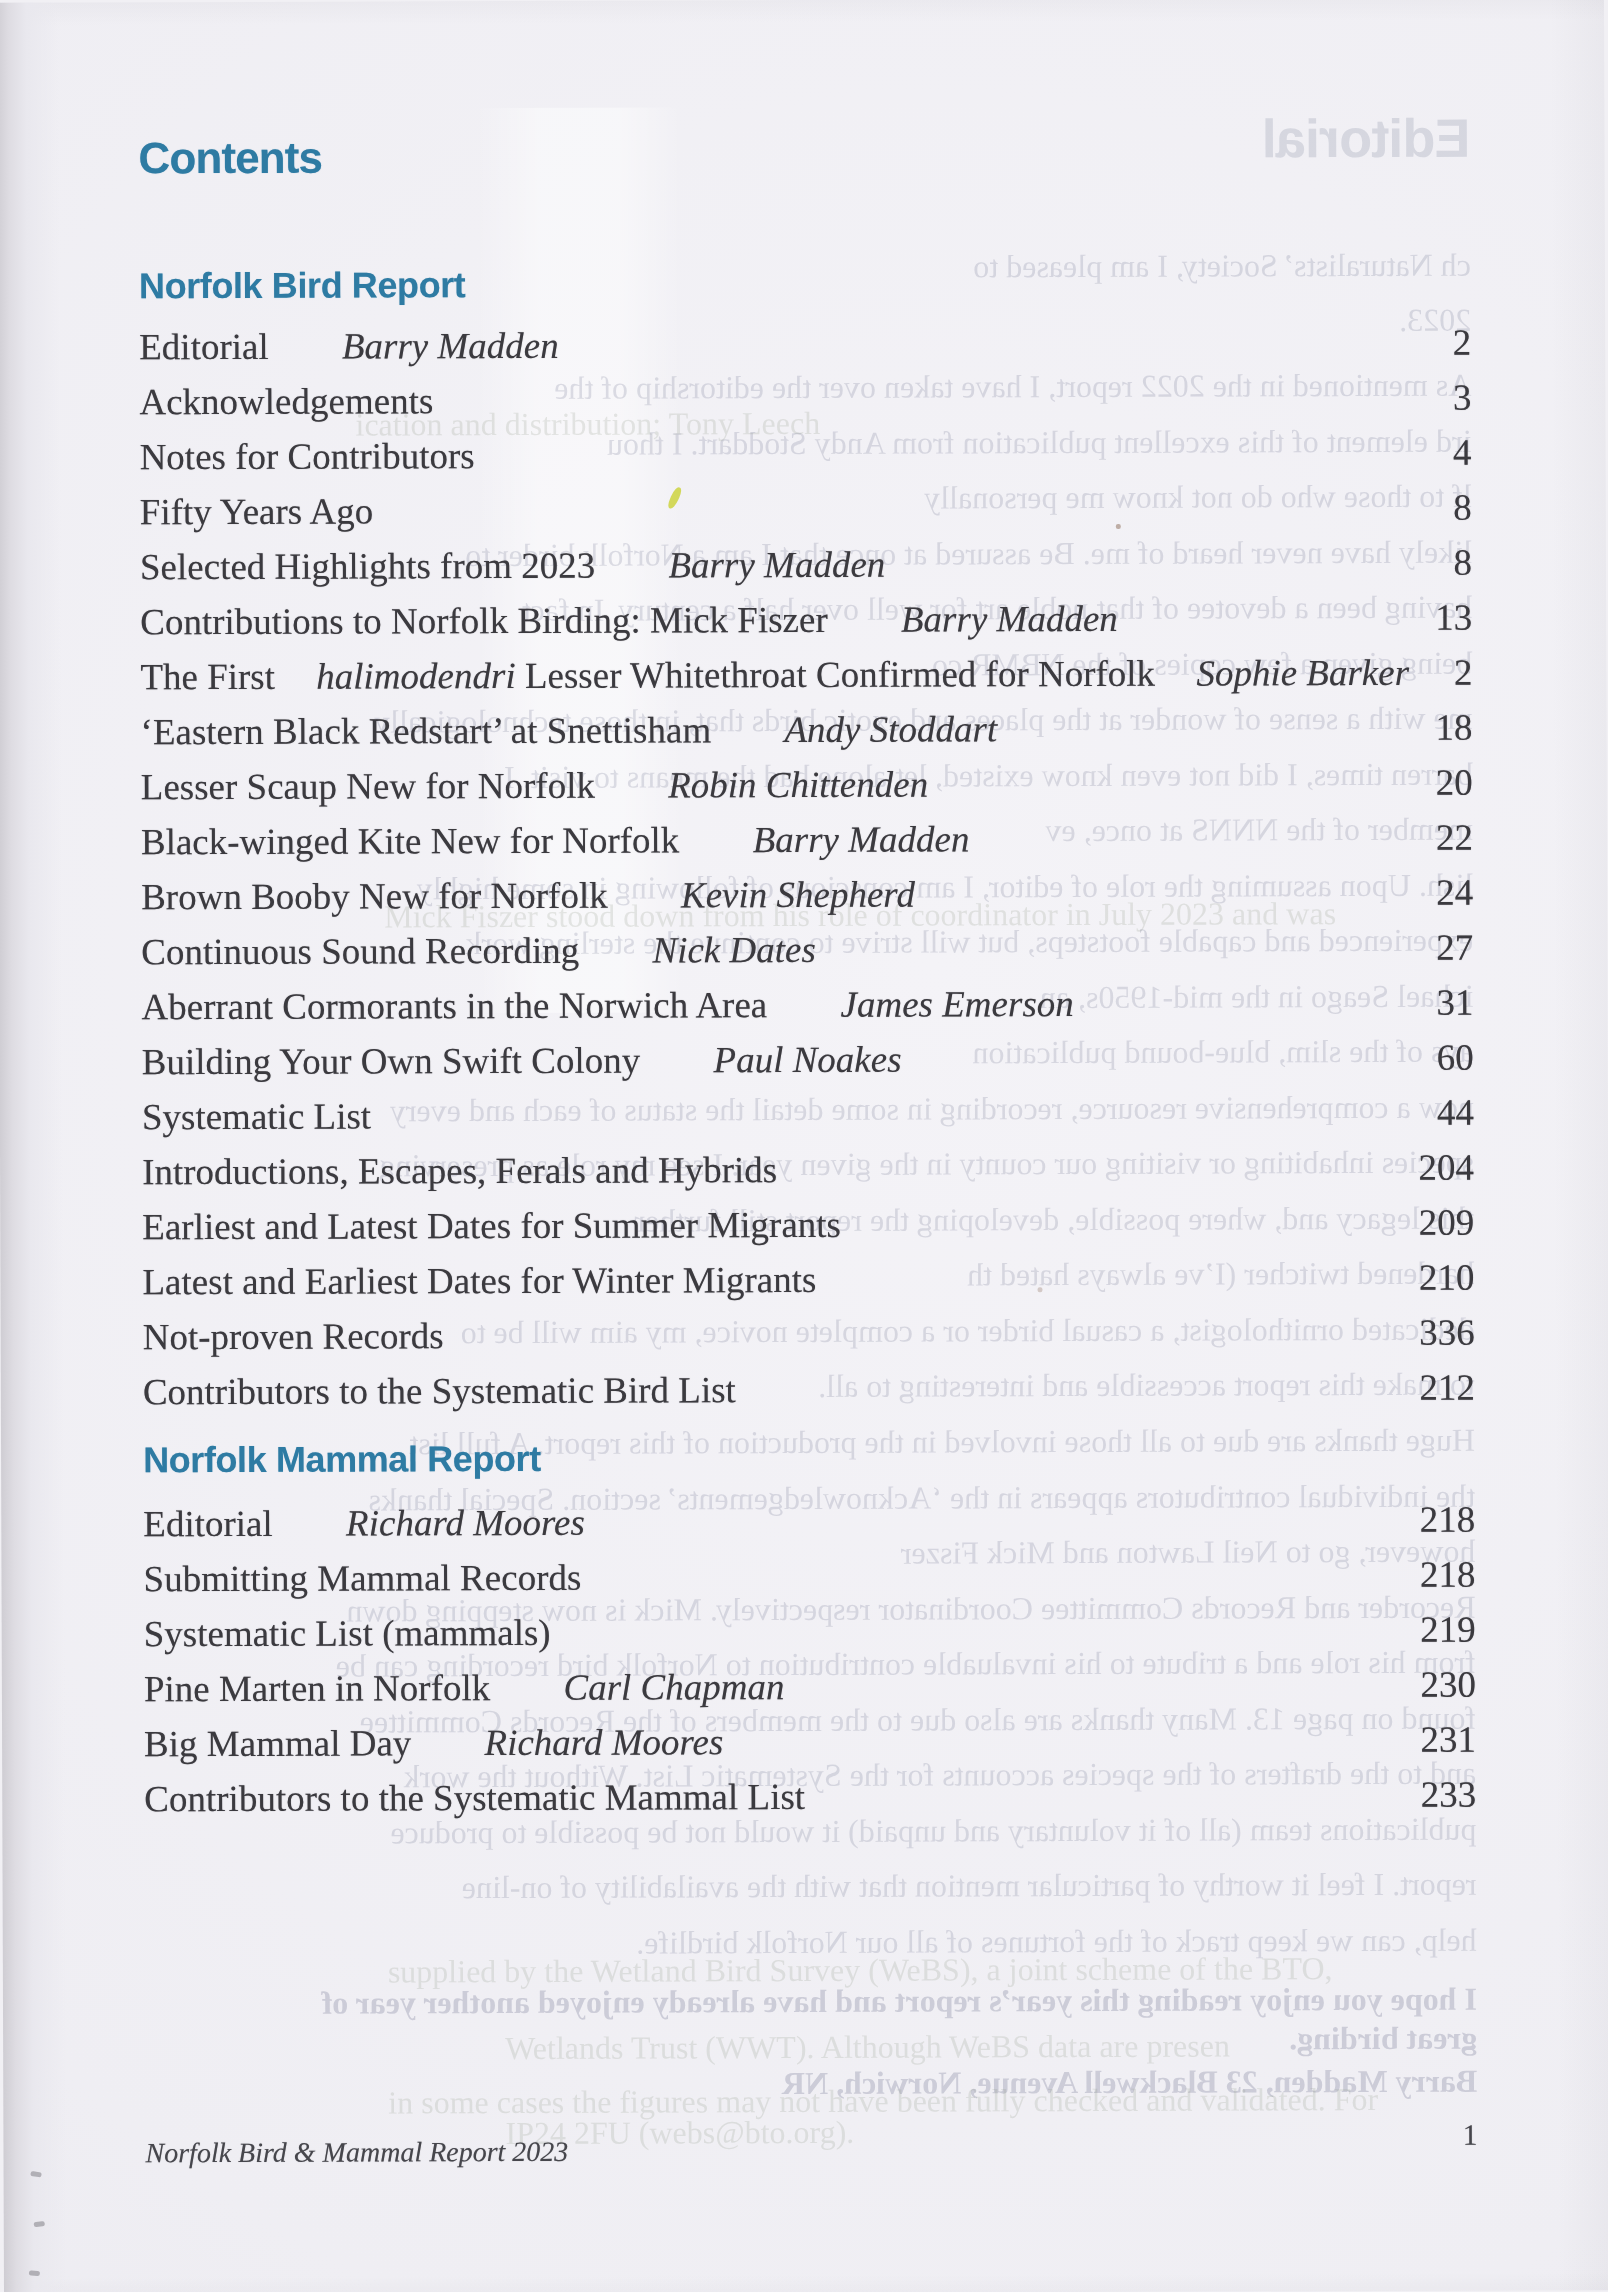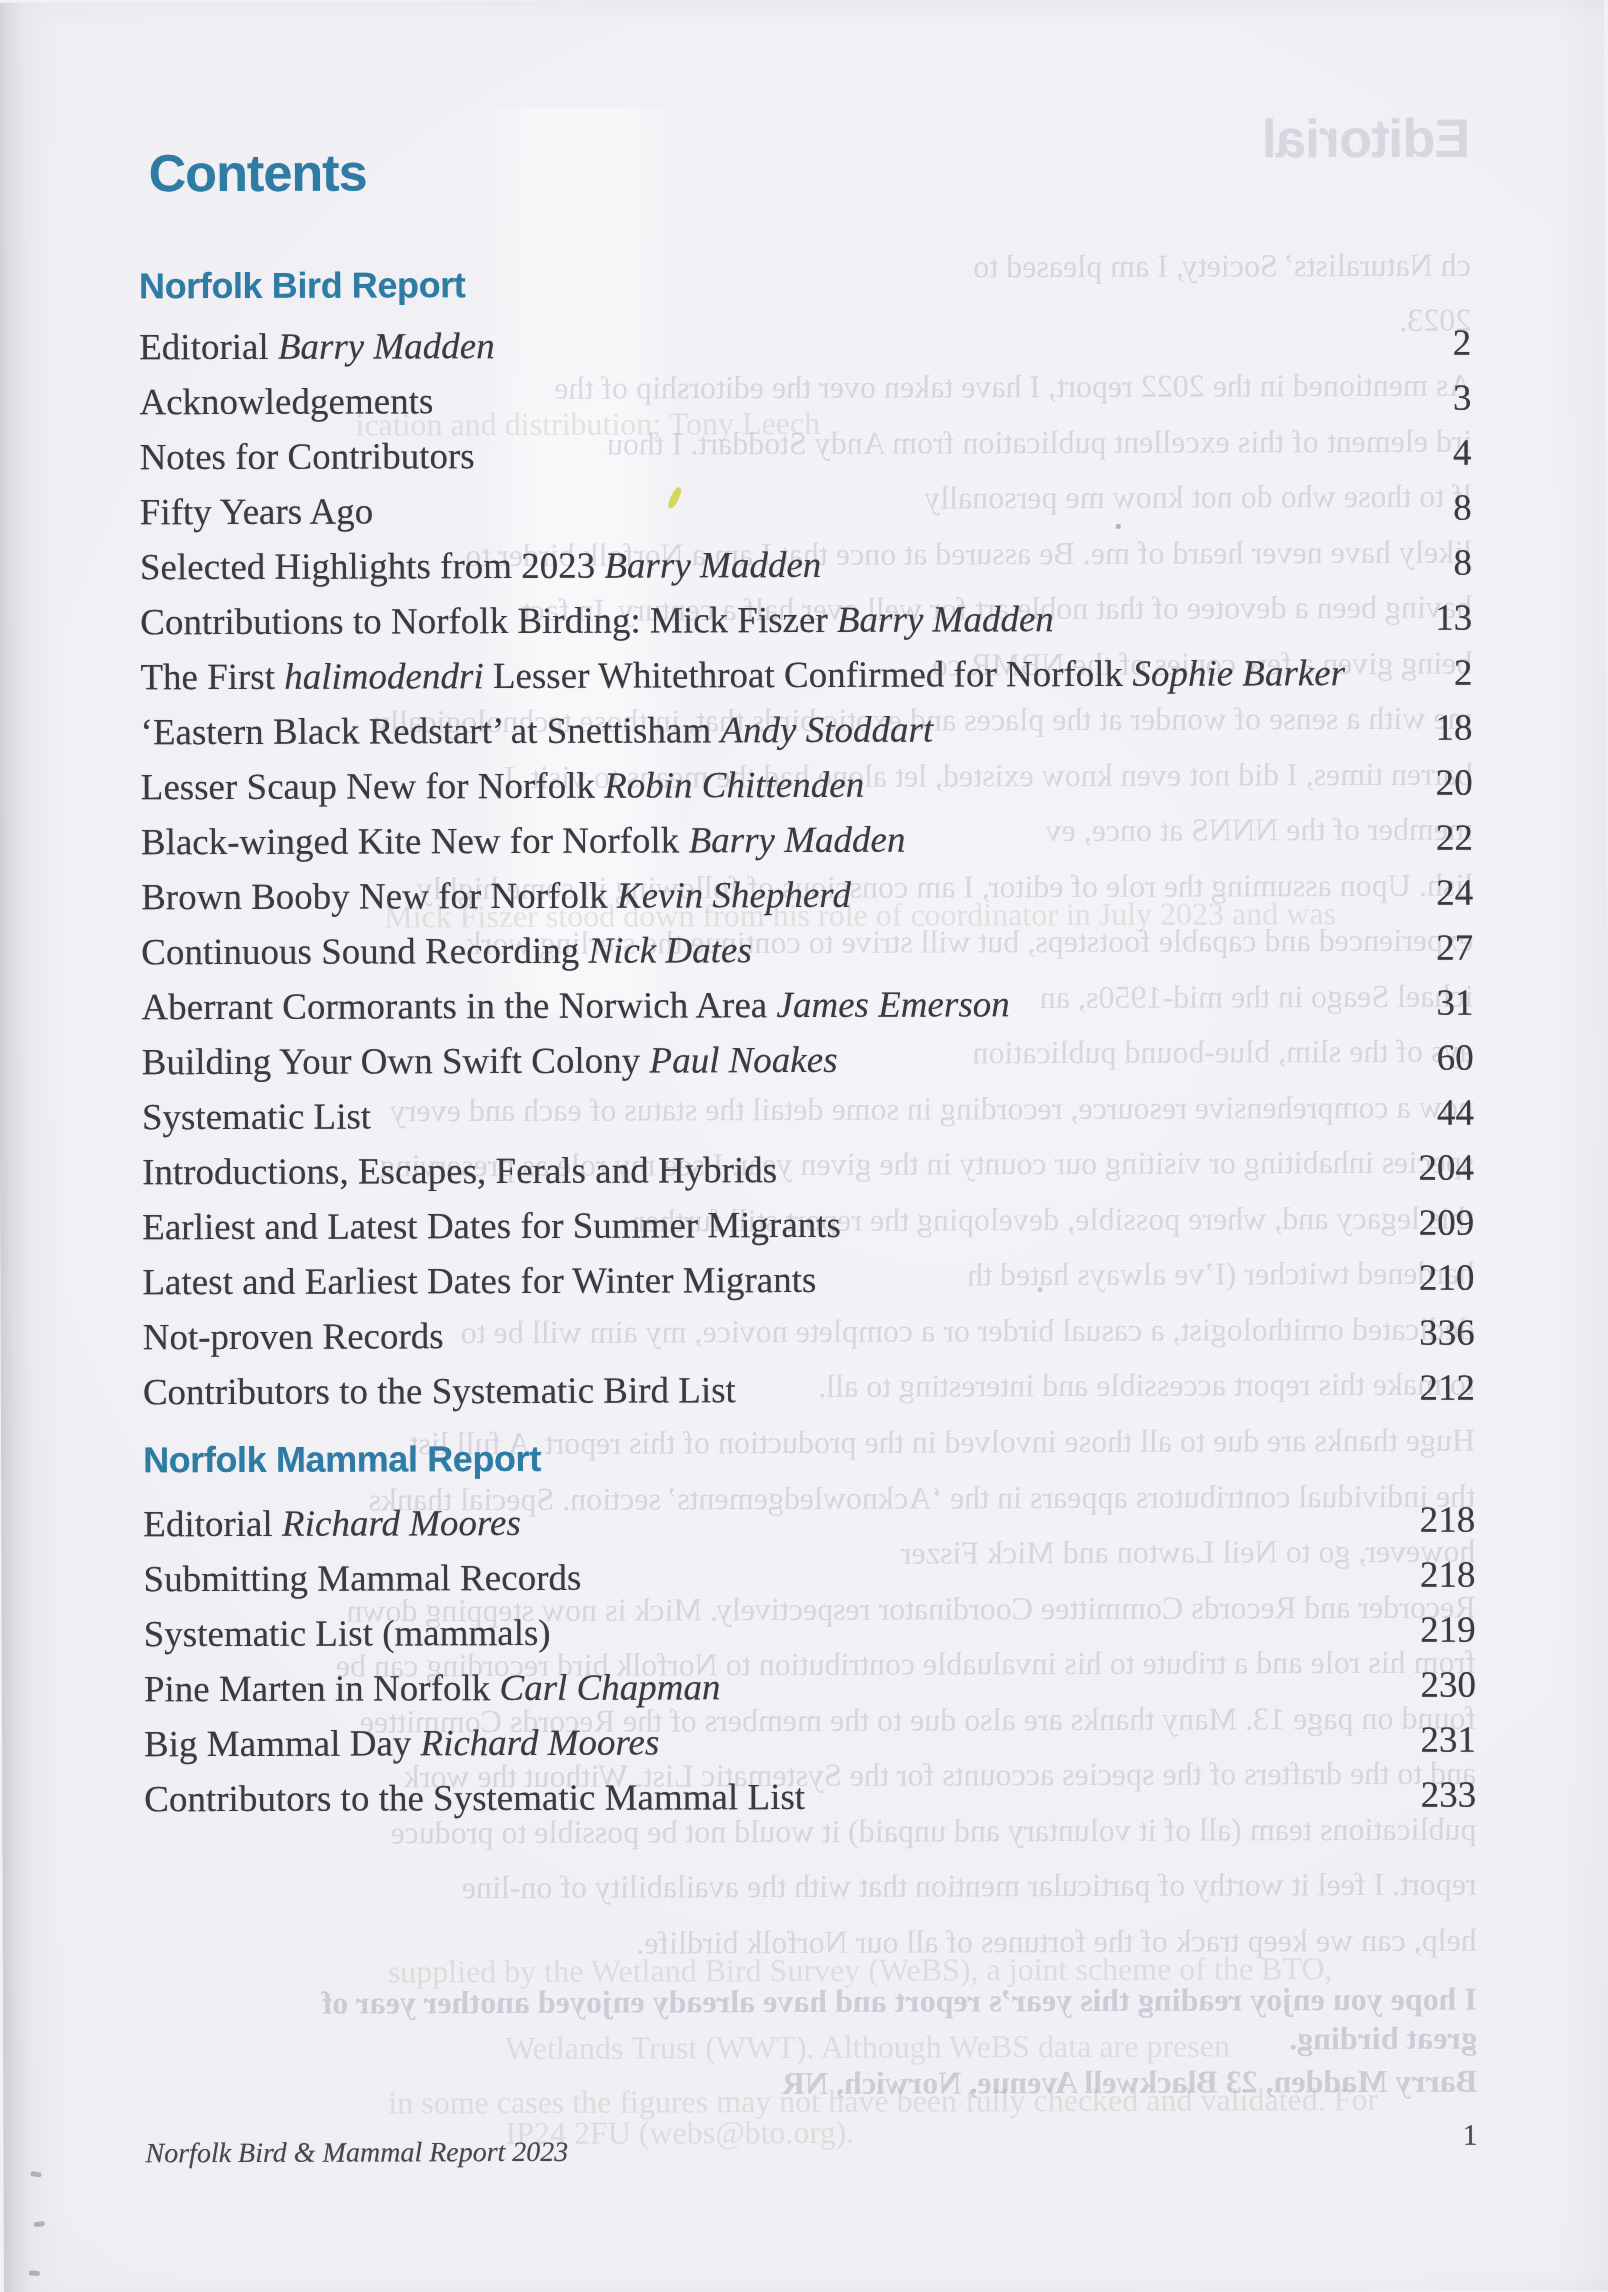--- a/index.html
+++ b/index.html
@@ -34,42 +34,42 @@
   .ghost.m{left:150px;width:1324px;transform:scaleX(-1);text-align:left;}
   .ghost.sans{
     font-family:"Liberation Sans","DejaVu Sans",sans-serif;
     font-weight:700;font-size:54px;color:rgba(118,126,150,0.22);letter-spacing:-0.9px;
   }
   .ghost.green{color:rgba(128,138,114,0.18);}
   .ghost.bold{font-weight:600;color:rgba(100,106,135,0.26);}
   
   .content{position:absolute;left:142px;top:0;width:1332px;height:2293px;}
   .page-title{
-    position:absolute;top:131px;left:0;margin:10px;
+    position:absolute;top:131px;left:0;margin:0;
     font-family:"Liberation Sans","DejaVu Sans",sans-serif;
-    font-weight:700;font-size:52px;letter-spacing:-0.9px;color:#2e7ba3;
+    font-weight:700;font-size:44px;letter-spacing:-0.9px;color:#2e7ba3;
     text-shadow:0 0 0.9px rgba(46,123,163,0.45);
   }
   .sec-head{
     position:absolute;left:0;margin:0;
     font-family:"Liberation Sans","DejaVu Sans",sans-serif;
     font-weight:700;font-size:36px;letter-spacing:-0.4px;color:#2e7ba3;
     text-shadow:0 0 0.9px rgba(46,123,163,0.4);
   }
   #head1{top:263px;}
   #head2{top:1437px;}
   .entries{position:absolute;left:0;width:100%;}
   #list1{top:317px;}
   #list2{top:1494px;}
   .row{
     position:relative;height:55px;line-height:55px;width:100%;
     font-size:37px;color:#3b3a3f;white-space:nowrap;
     text-shadow:0 0 0.9px rgba(59,58,63,0.5);
   }
-  .row .ti,.row .au{font-style:italic;}
+  .row .ti,.row .au{font-style:italic;margin-left:32px;}
   .row .pg{position:absolute;right:0;top:0;}
   .footer{
     position:absolute;top:2121px;left:0;width:100%;
     display:flex;justify-content:space-between;align-items:flex-start;
     color:#46464c;text-shadow:0 0 0.9px rgba(70,70,76,0.45);
   }
   .footer .f-left{font-style:italic;font-size:28px;padding-top:14.3px;}
   .footer .f-page{font-size:29.6px;}
   
   .speck-yellow{

